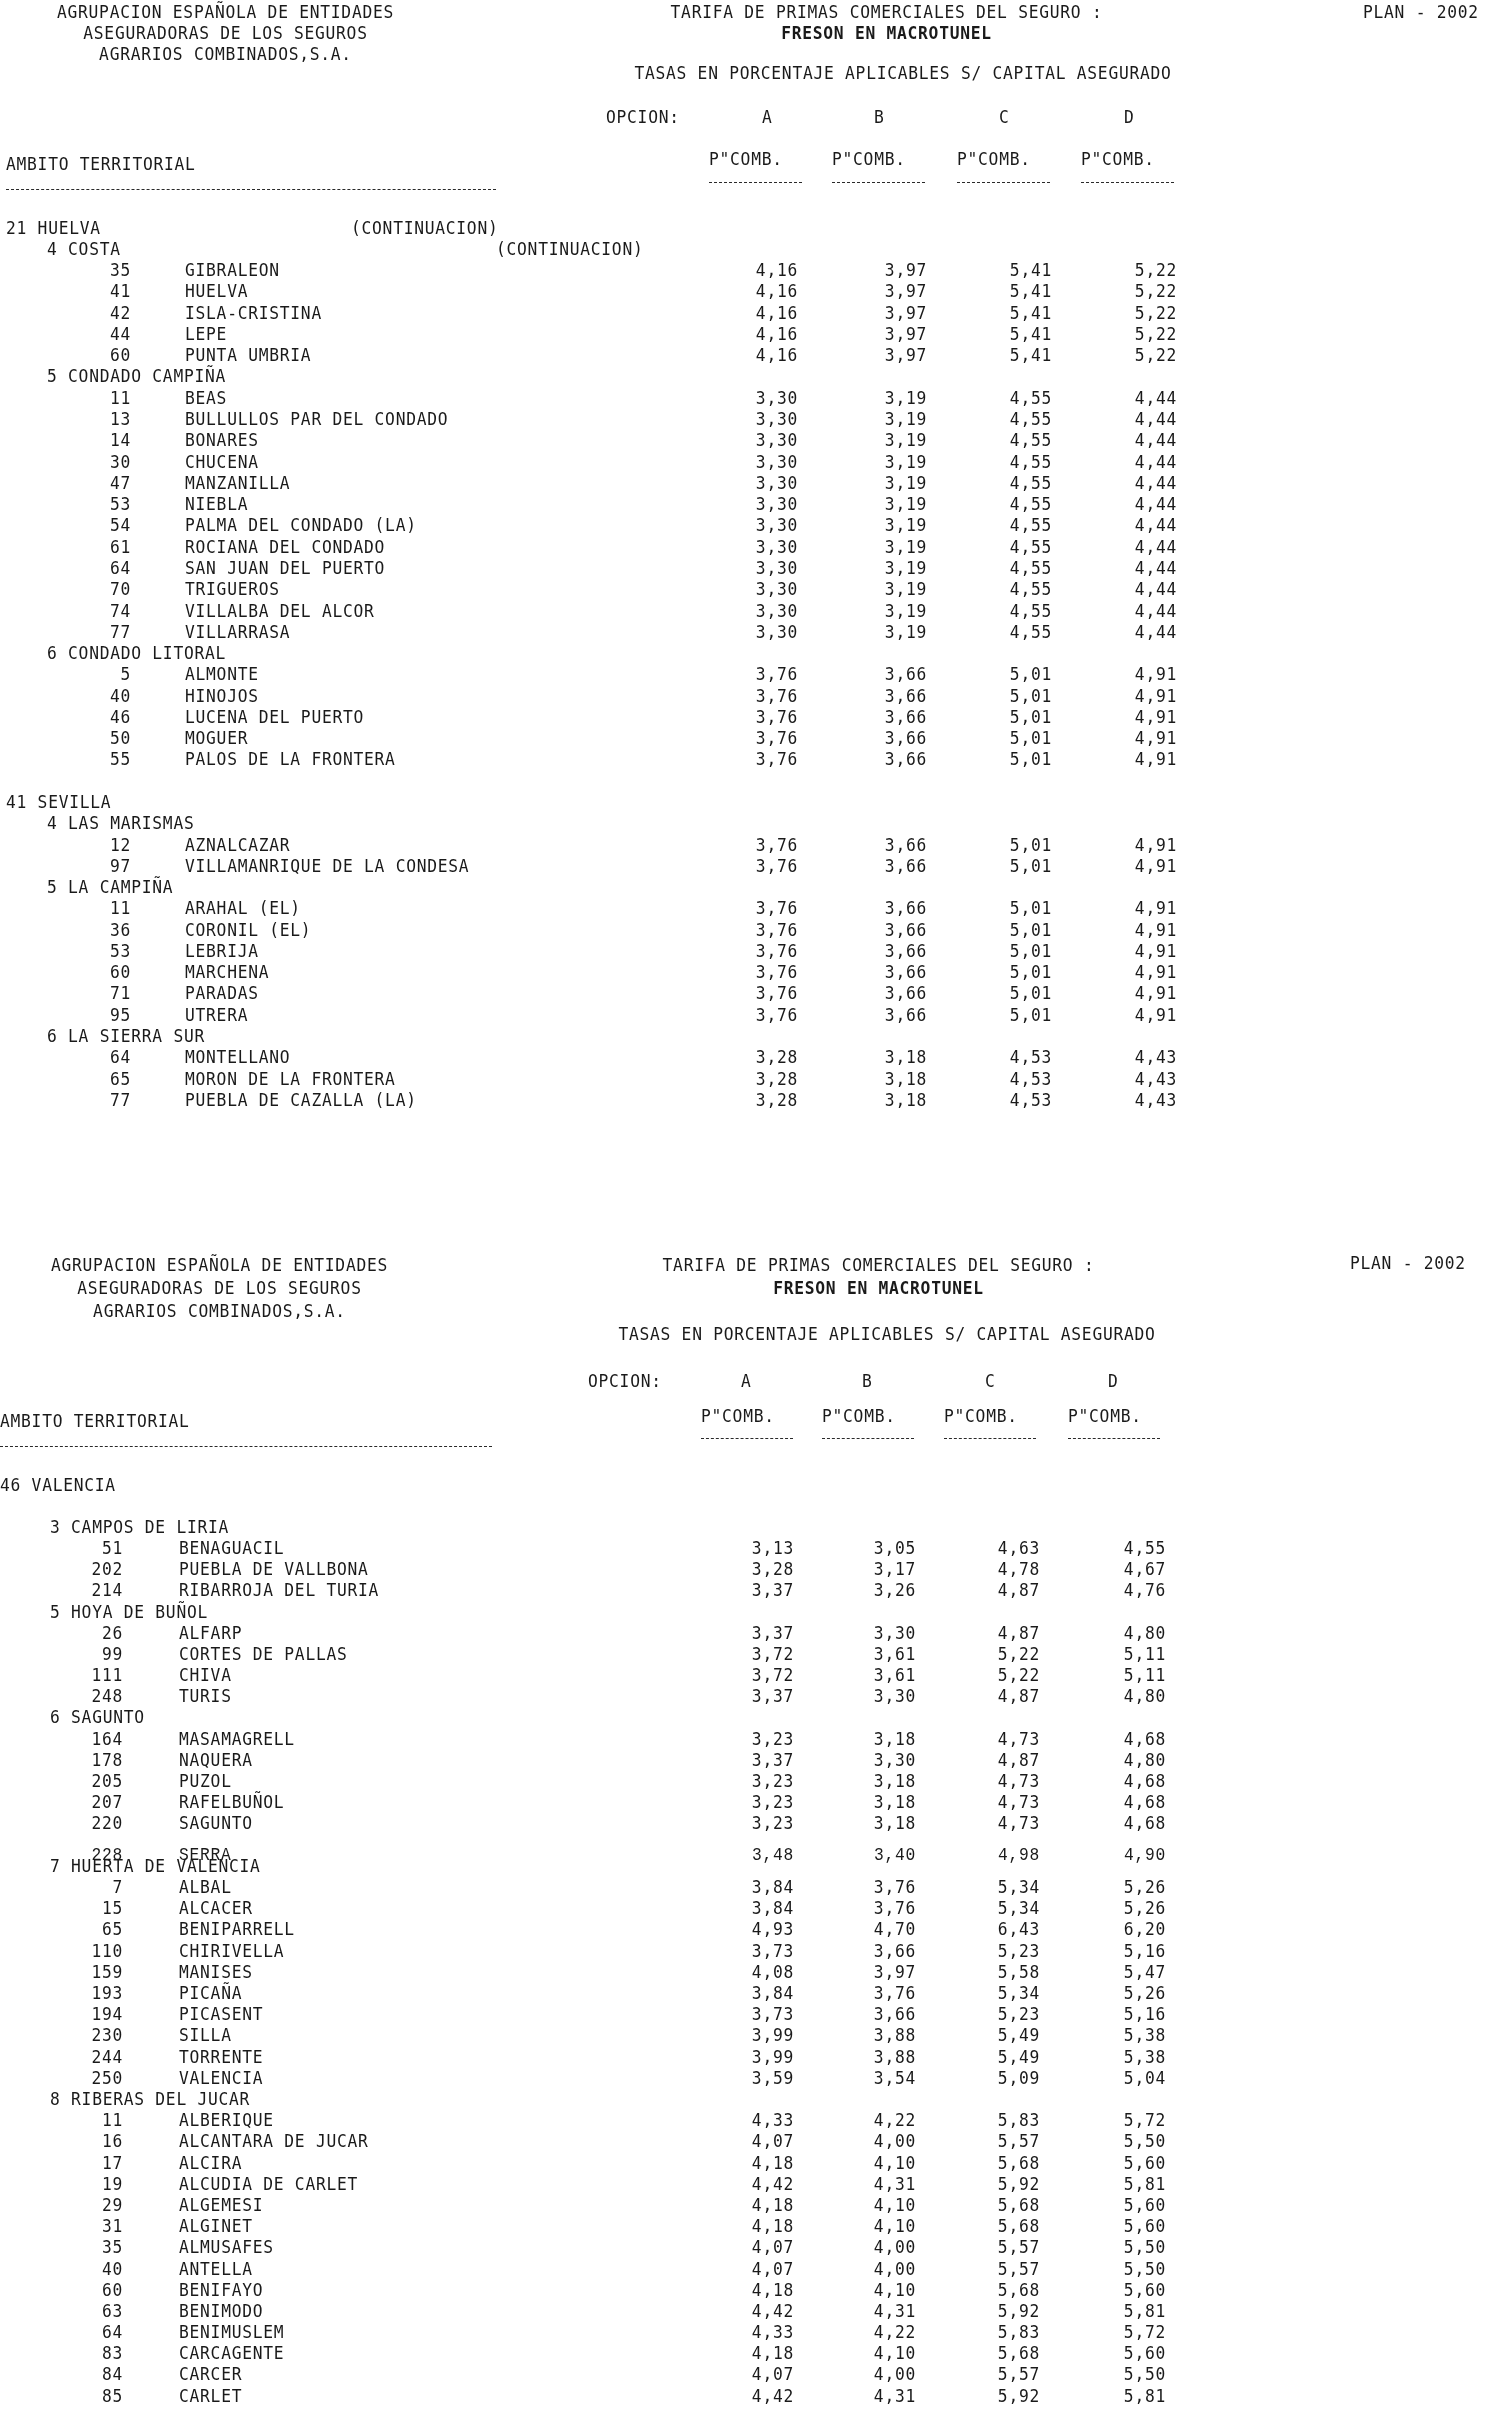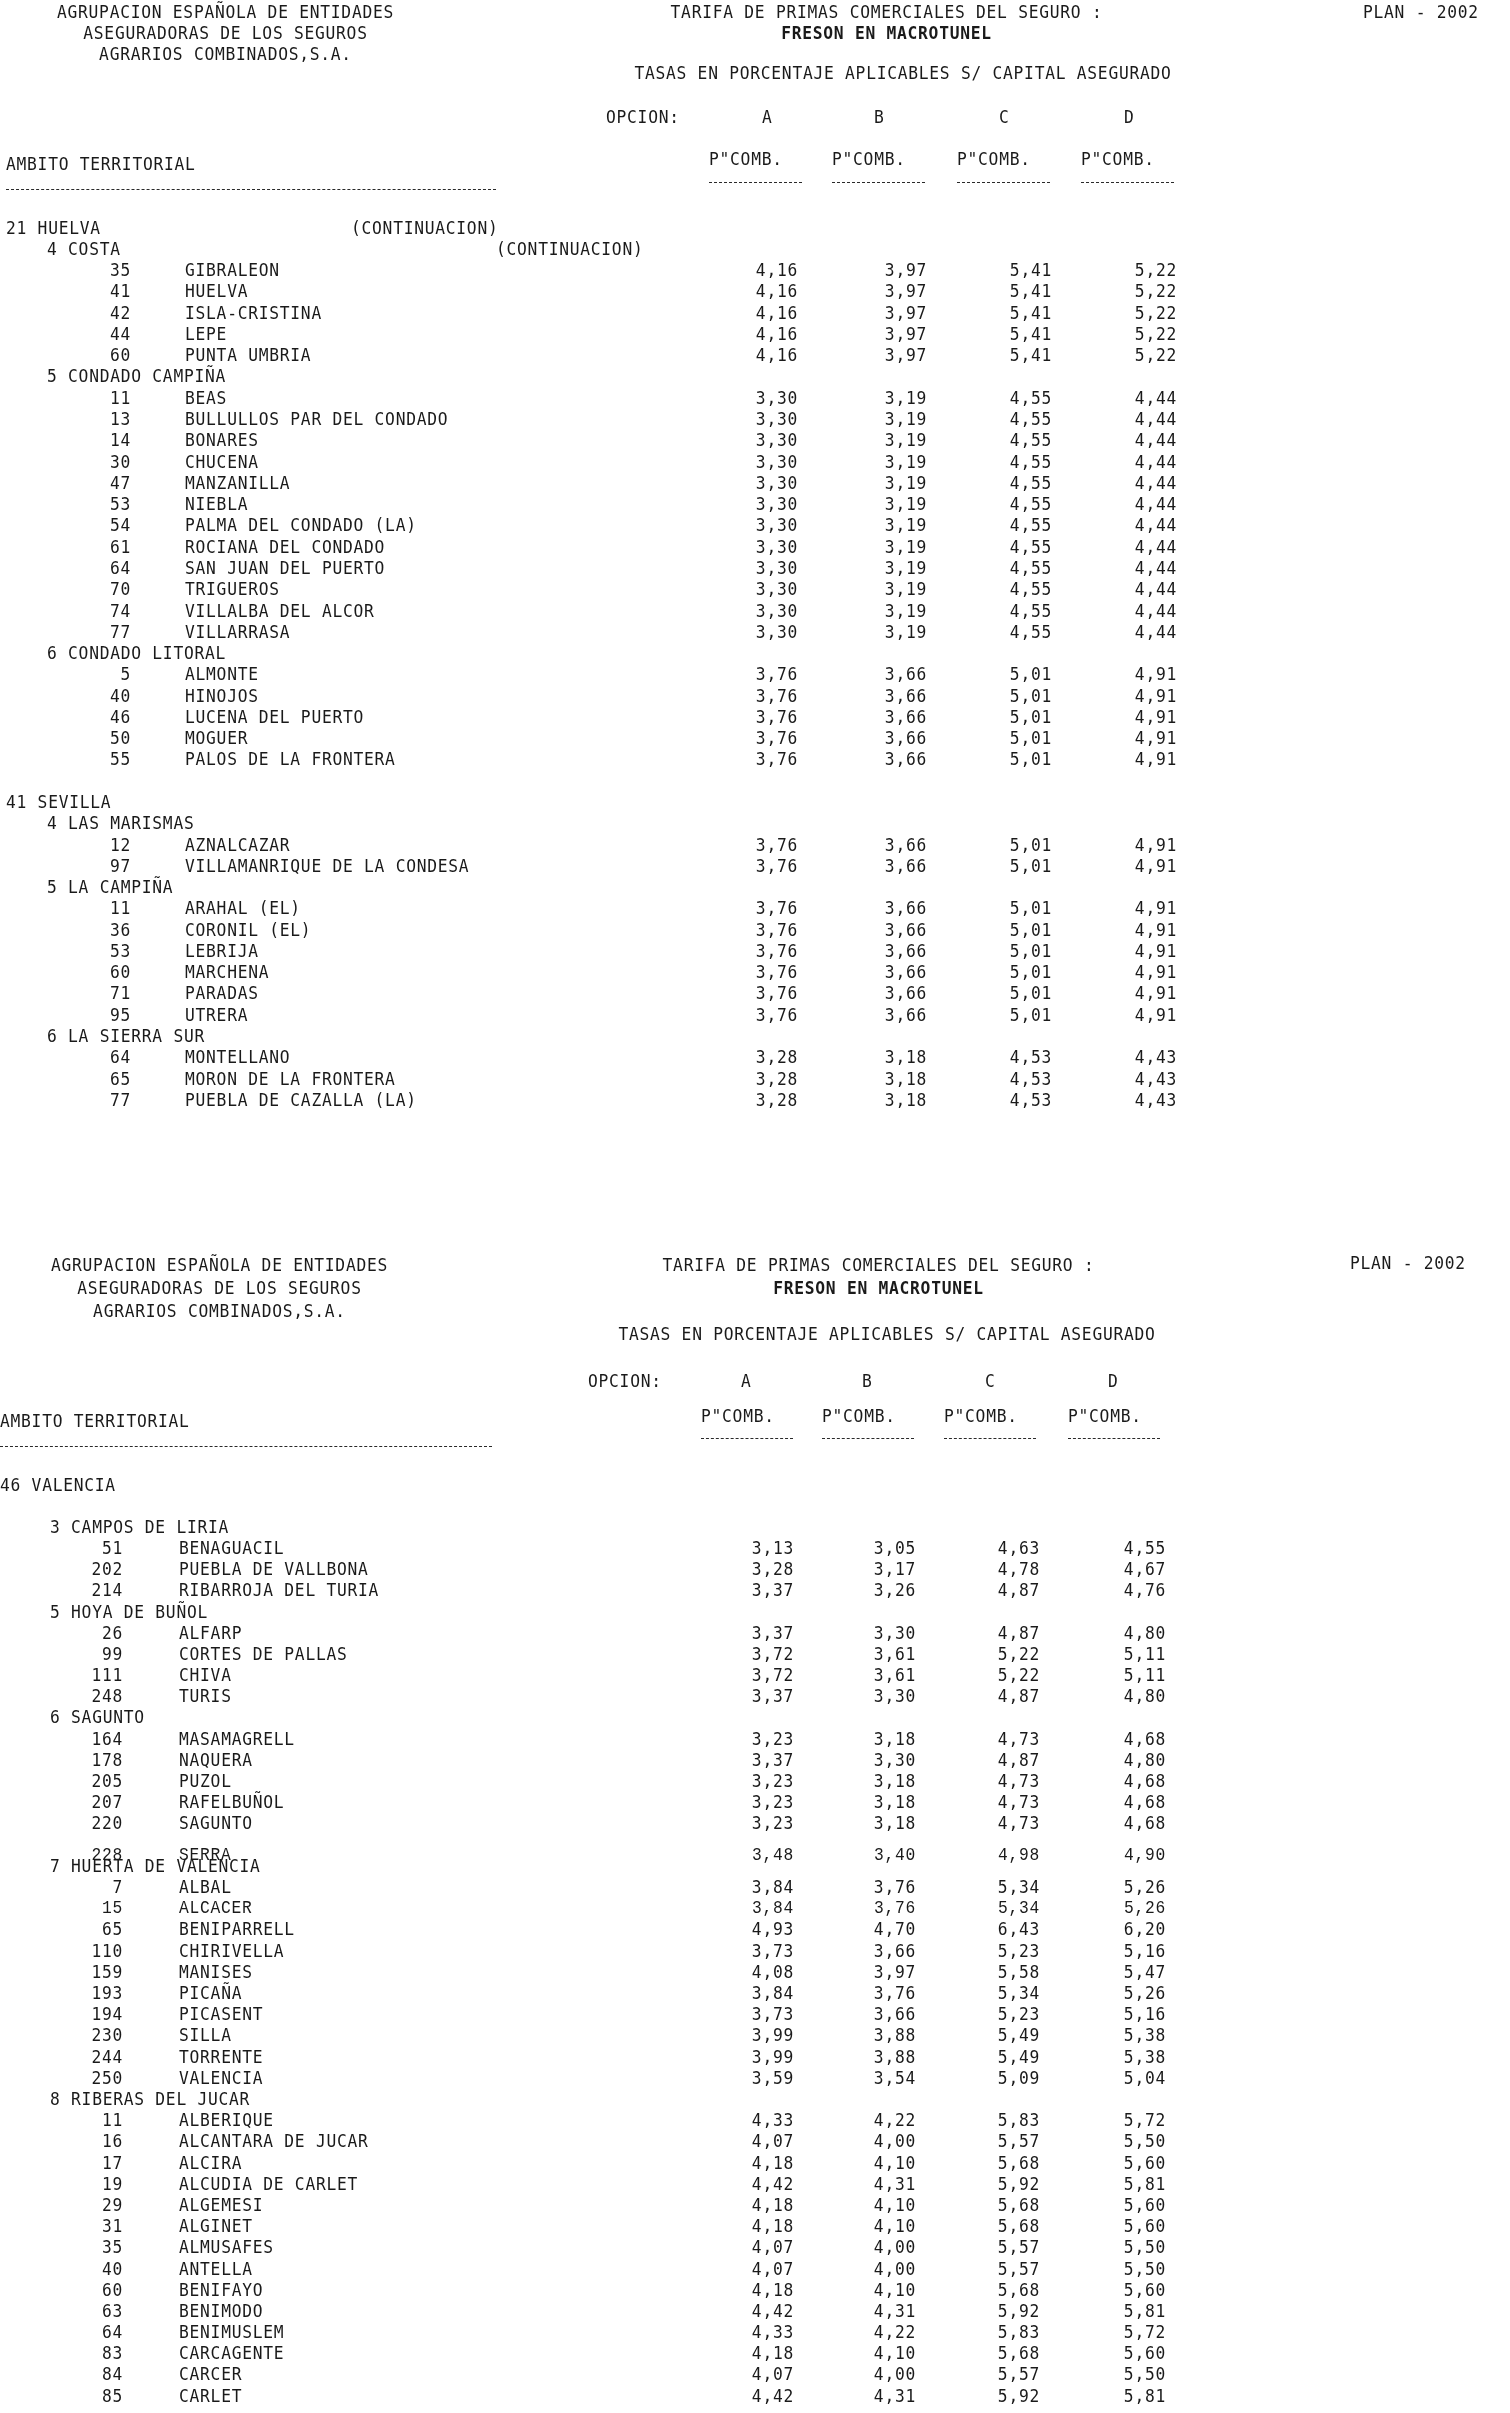--- a/index.html
+++ b/index.html
@@ -468,21 +468,21 @@
       </div>
       <div class="txt" style="left:50px; top:603px;">7 HUERTA DE VALENCIA</div>
       <div class="row" style="top:624px;">
         <span class="txt code" style="left:42px; top:0; text-align:right; width:81px; transform-origin:right top;">7</span>
         <span class="txt name" style="left:179px; top:0;">ALBAL</span>
         <span class="txt val" style="left:721px; top:0; text-align:right; width:73px; transform-origin:right top;">3,84</span>
         <span class="txt val" style="left:843px; top:0; text-align:right; width:73px; transform-origin:right top;">3,76</span>
         <span class="txt val" style="left:967px; top:0; text-align:right; width:73px; transform-origin:right top;">5,34</span>
         <span class="txt val" style="left:1093px; top:0; text-align:right; width:73px; transform-origin:right top;">5,26</span>
       </div>
-      <div class="row" style="top:645px;font-family:Liberation Mono, monospace;">
+      <div class="row" style="top:645px;">
         <span class="txt code" style="left:42px; top:0; text-align:right; width:81px; transform-origin:right top;">15</span>
         <span class="txt name" style="left:179px; top:0;">ALCACER</span>
         <span class="txt val" style="left:721px; top:0; text-align:right; width:73px; transform-origin:right top;">3,84</span>
         <span class="txt val" style="left:843px; top:0; text-align:right; width:73px; transform-origin:right top;">3,76</span>
         <span class="txt val" style="left:967px; top:0; text-align:right; width:73px; transform-origin:right top;">5,34</span>
         <span class="txt val" style="left:1093px; top:0; text-align:right; width:73px; transform-origin:right top;">5,26</span>
       </div>
       <div class="row" style="top:666px;">
         <span class="txt code" style="left:42px; top:0; text-align:right; width:81px; transform-origin:right top;">65</span>
         <span class="txt name" style="left:179px; top:0;">BENIPARRELL</span>

